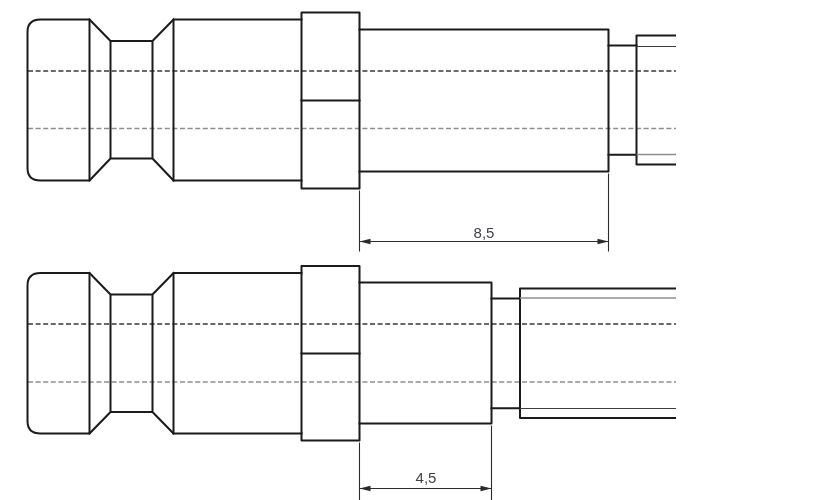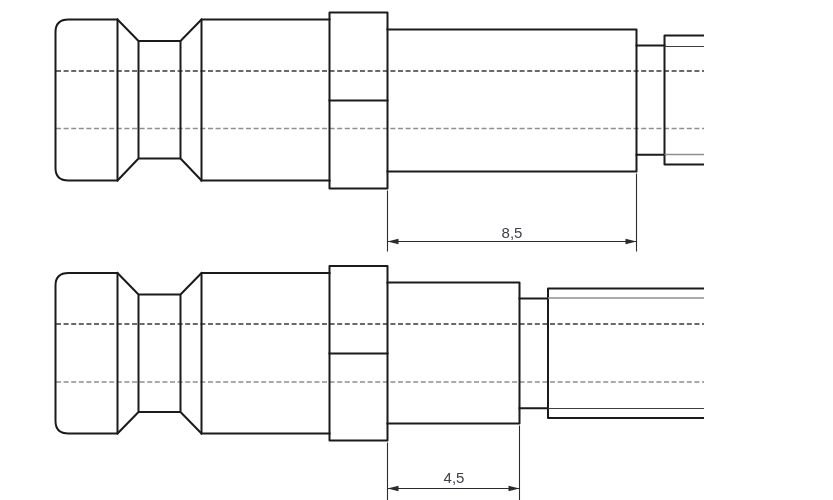--- a/index.html
+++ b/index.html
@@ -7,21 +7,20 @@
     padding: 0;
     background: var(--background, #ffffff);
   }
   .stage {
     position: relative;
     width: 676px;
     height: 500px;
     background: var(--background, #ffffff);
     overflow: hidden;
     font-family: "Liberation Sans", sans-serif;
-    margin-left: 28px;
   }
   svg { display: block; }
 
   .outline {
     fill: none;
     stroke: var(--outline, #1b1b1b);
     stroke-width: 2;
     stroke-linejoin: round;
     stroke-linecap: square;
   }

